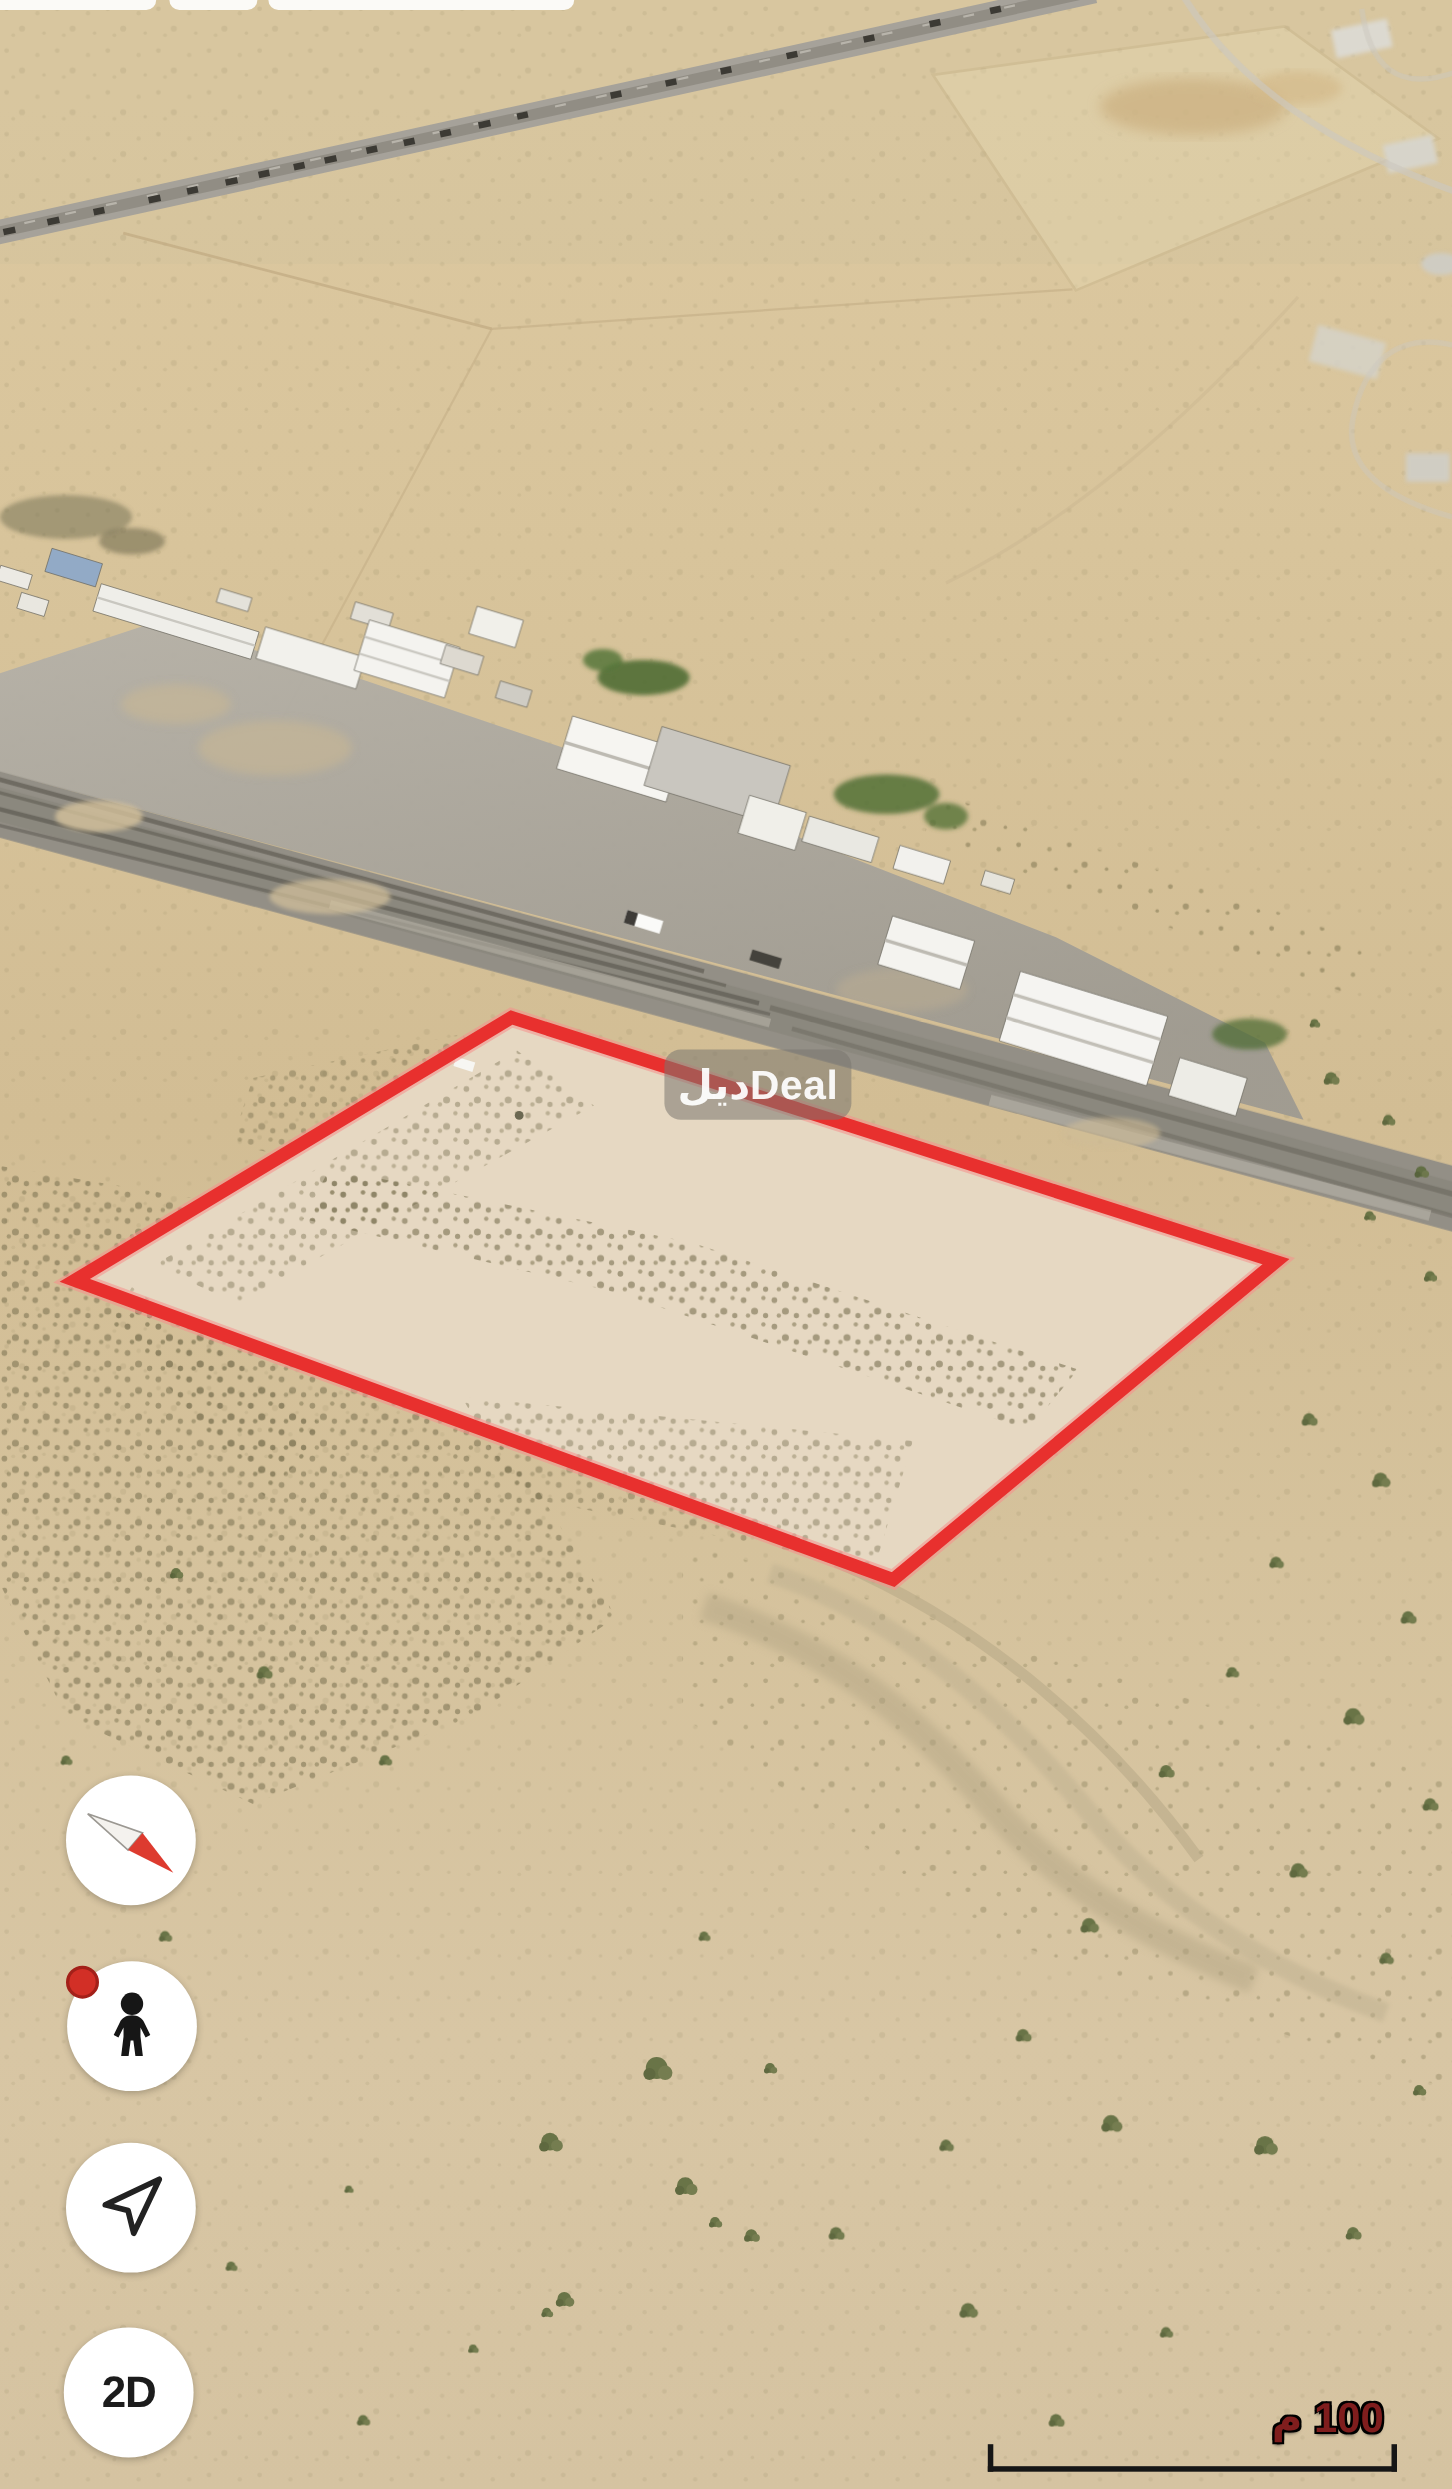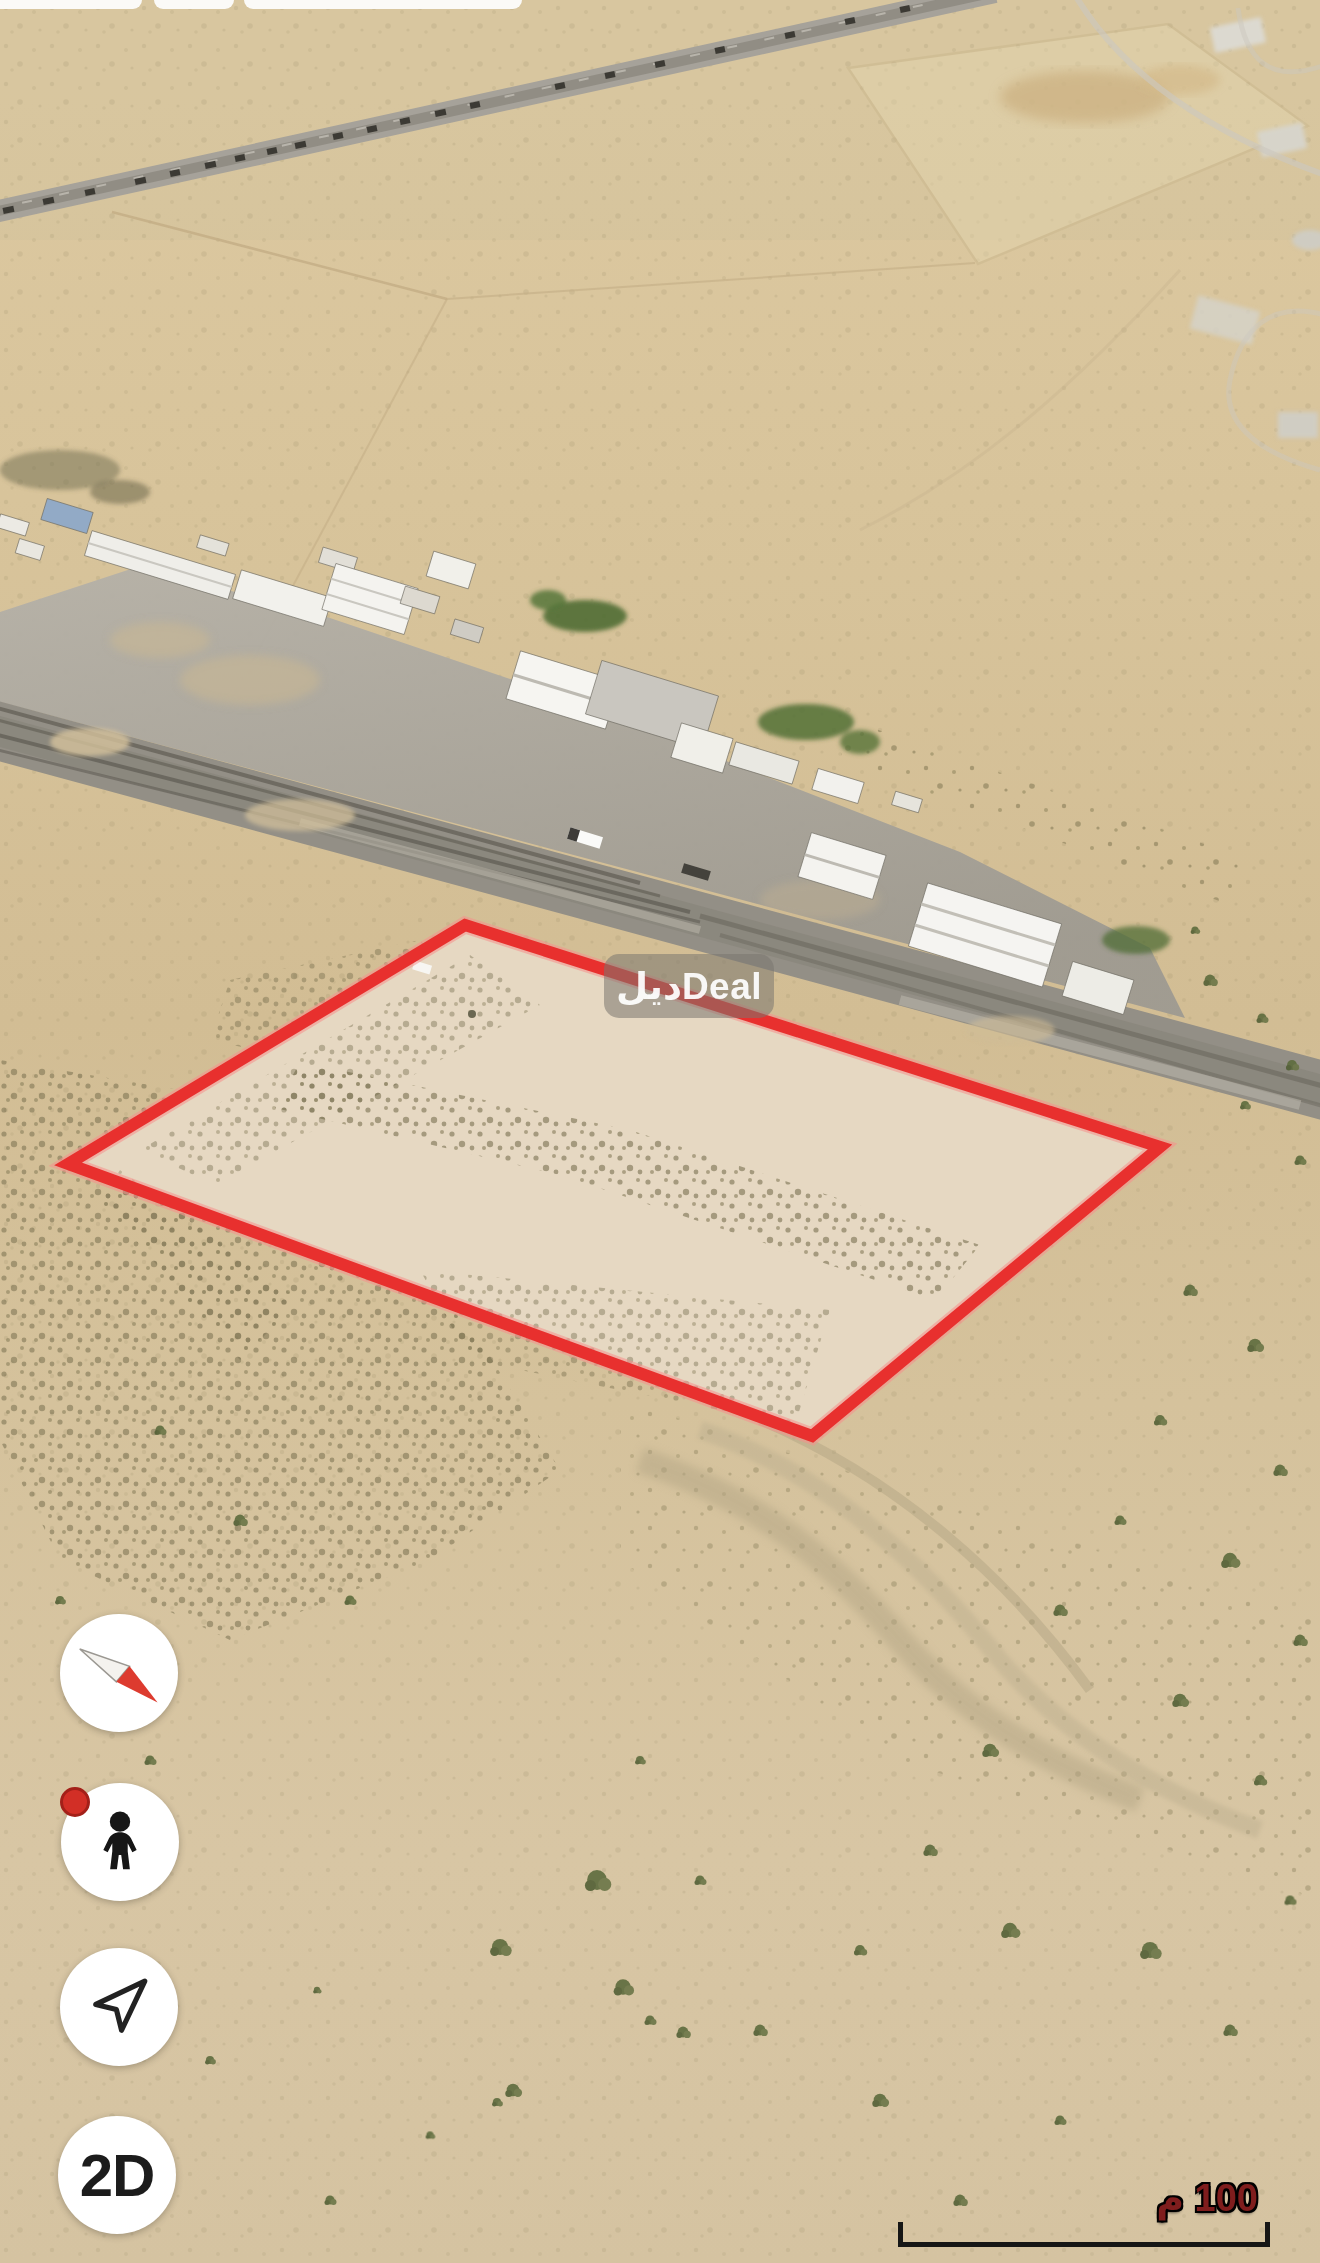--- a/index.html
+++ b/index.html
@@ -10,21 +10,21 @@
   .watermark{position:absolute;left:604px;top:954px;width:170px;height:64px;
     background:rgba(122,119,112,.55);border-radius:15px;display:flex;align-items:center;
     justify-content:center;color:rgba(255,255,255,.93);font-weight:bold;font-size:37px;
     letter-spacing:.5px;}
   
   .ctl{position:absolute;width:118px;height:118px;border-radius:50%;background:#fff;
     box-shadow:0 2px 7px rgba(40,35,25,.30);display:flex;align-items:center;justify-content:center;}
   .ctl svg{display:block;}
   .badge-dot{position:absolute;left:-1px;top:4px;width:30px;height:30px;border-radius:50%;
     background:#d22f26;border:3px solid #a32019;box-sizing:border-box;}
-  .twod-label{font-size:60px;font-weight:bold;color:#1c1c1c;letter-spacing:-1px;}
+  .twod-label{font-size:40px;font-weight:bold;color:#1c1c1c;letter-spacing:-1px;}
   
   .scalebar{position:absolute;left:898px;top:2222px;width:372px;height:25px;
     border-left:5px solid #161616;border-right:5px solid #161616;border-bottom:5px solid #161616;
     box-sizing:border-box;}
   .scalelabel{position:absolute;right:62px;top:2176px;direction:rtl;font-size:38px;font-weight:bold;
     color:#7f1d1d;letter-spacing:1px;
     text-shadow:-2px -2px 0 #000,2px -2px 0 #000,-2px 2px 0 #000,2px 2px 0 #000,0 3px 3px rgba(0,0,0,.55);}
 </style>
 </head>
 <body>

